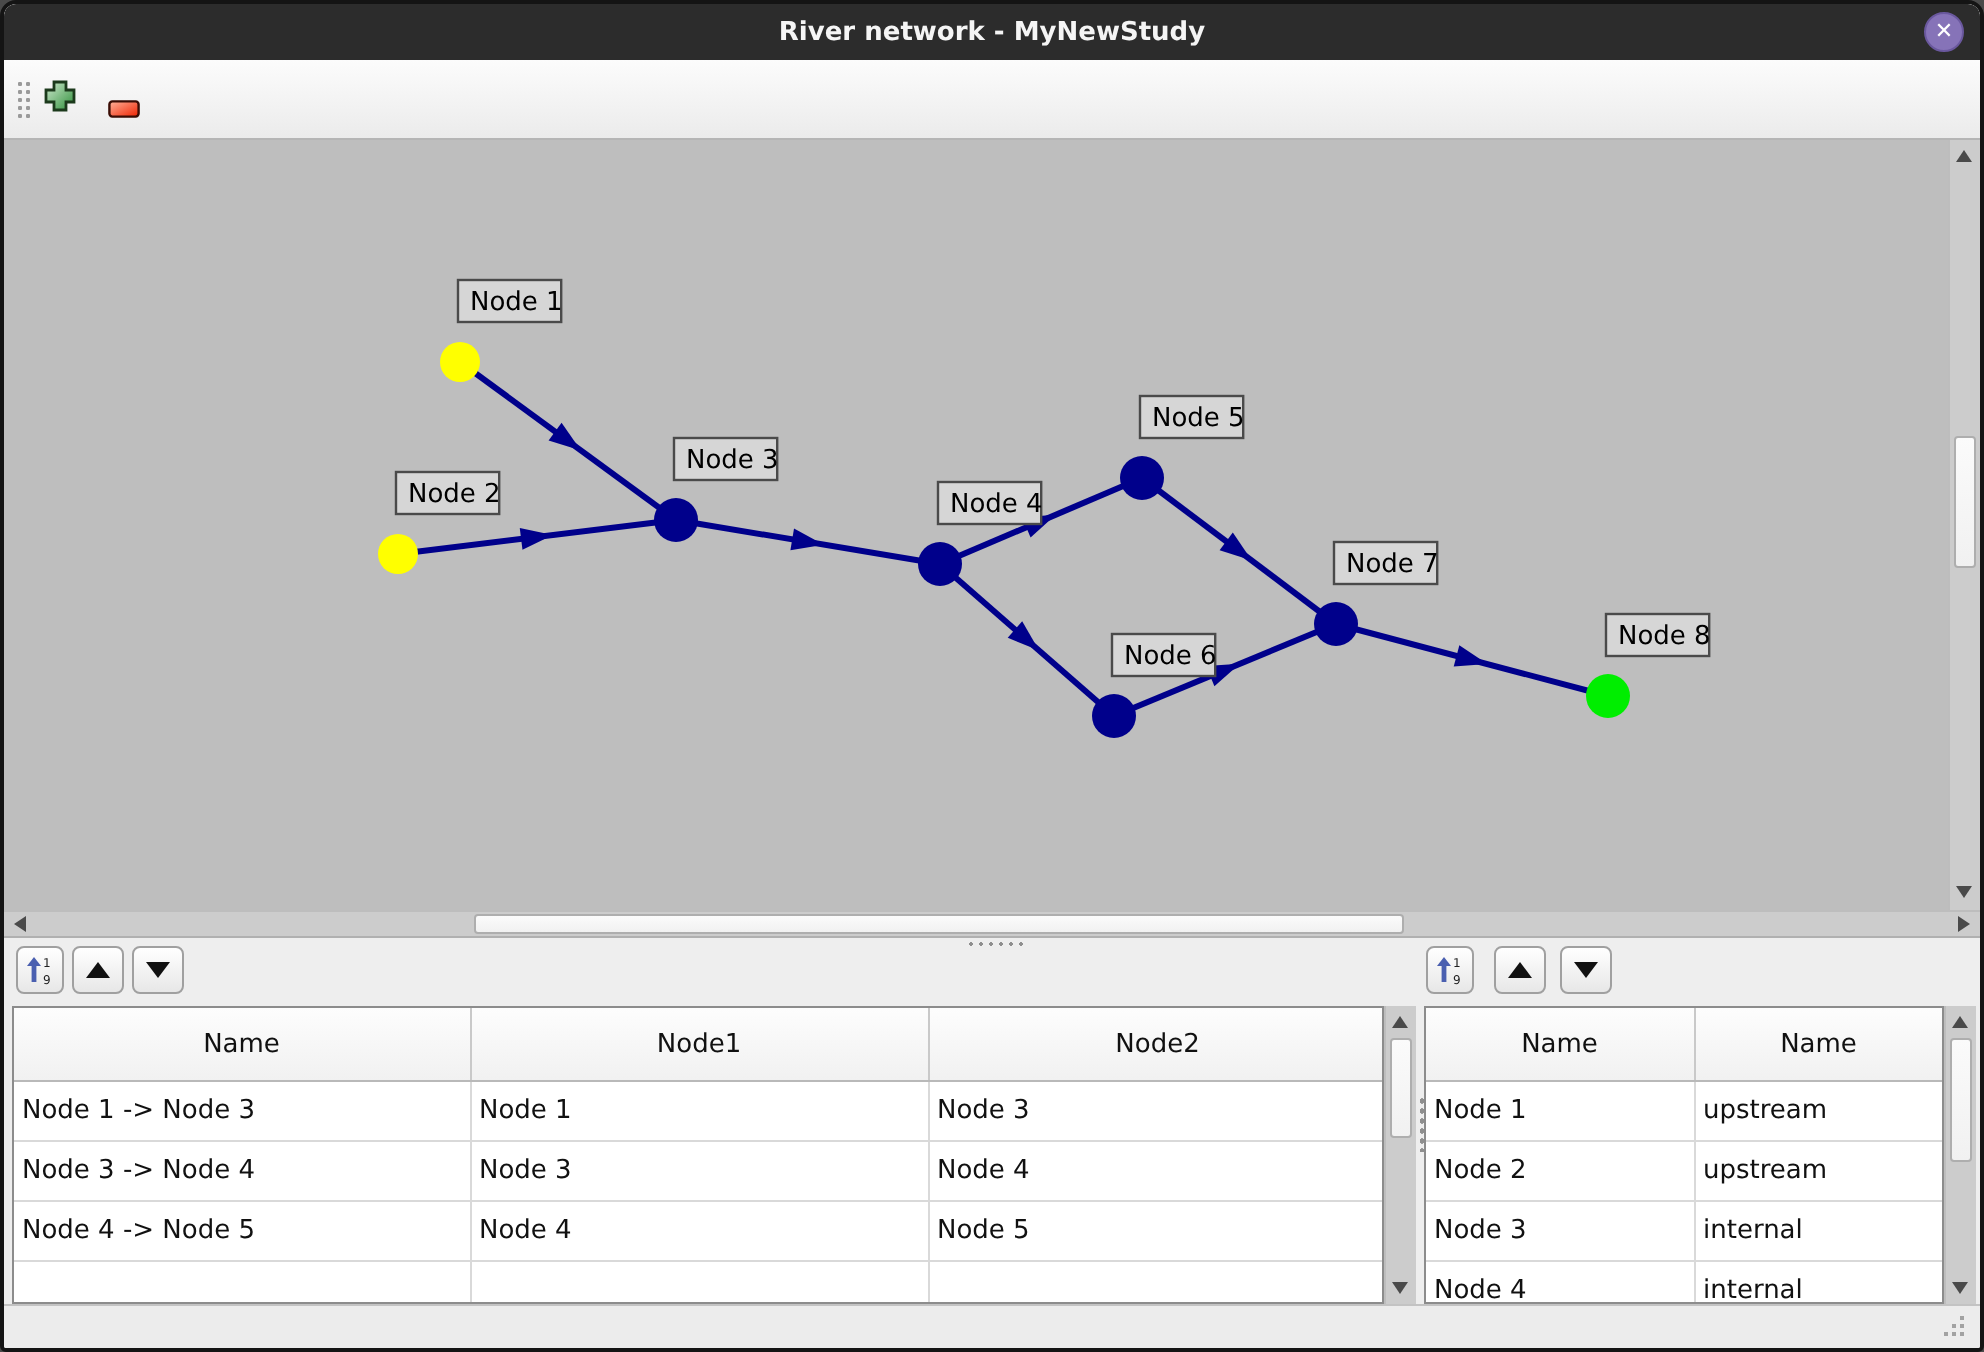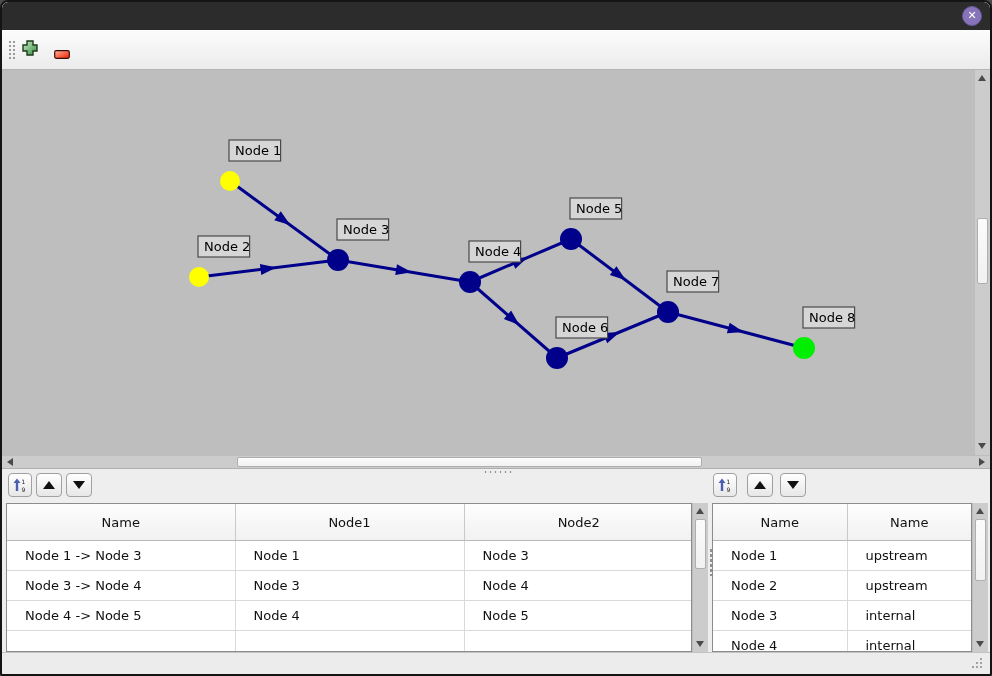--- a/index.html
+++ b/index.html
@@ -84,40 +84,41 @@
   th {
     height:36px; background:linear-gradient(#fdfdfd,#f1f1f1);
     font-size:13px; font-weight:normal; color:#111;
     border-bottom:1px solid #b9b9b9; border-right:1px solid #c9c9c9;
     text-align:center; padding:0; overflow:hidden; white-space:nowrap;
   }
   th:last-child { border-right:none; }
   td {
     height:29px; font-size:13px; color:#111;
     border-bottom:1px solid #d9d9d9; border-right:1px solid #d9d9d9;
-    padding:0 0 0 18px; overflow:hidden; white-space:nowrap; background:#fff;
+    padding:0 0 0 4px; overflow:hidden; white-space:nowrap; background:#fff;
   }
   td:last-child { border-right:none; }
 
   
   .statusbar {
     left:0; top:650px; width:988px; height:22px;
     background:#ececec; border-top:1px solid #c3c3c3; box-sizing:border-box;
   }
   .grip { position:absolute; right:16px; bottom:14px; width:2px; height:2px; background:transparent;
     box-shadow: 8px 0 #a2a2a2, 4px 4px #a2a2a2, 8px 4px #a2a2a2, 0 8px #a2a2a2, 4px 8px #a2a2a2, 8px 8px #a2a2a2; }
 
   .sort-num { font-size:6px; fill:#222; font-family:"DejaVu Sans",sans-serif; }
 </style>
 </head>
 <body>
 
 <div class="window">
 
   <div class="abs titlebar">
+    <span class="title-text">River network - MyNewStudy</span>
     <div class="close-btn">✕</div>
   </div>
 
   <div class="abs toolbar"></div>
   <div class="abs tb-handle"></div>
   <div class="abs icon-plus">
     <svg width="16" height="16" viewBox="0 0 16 16">
       <defs>
         <linearGradient id="gr-plus" x1="0" y1="0" x2="1" y2="1">
           <stop offset="0" stop-color="#cfe9cf"></stop>

